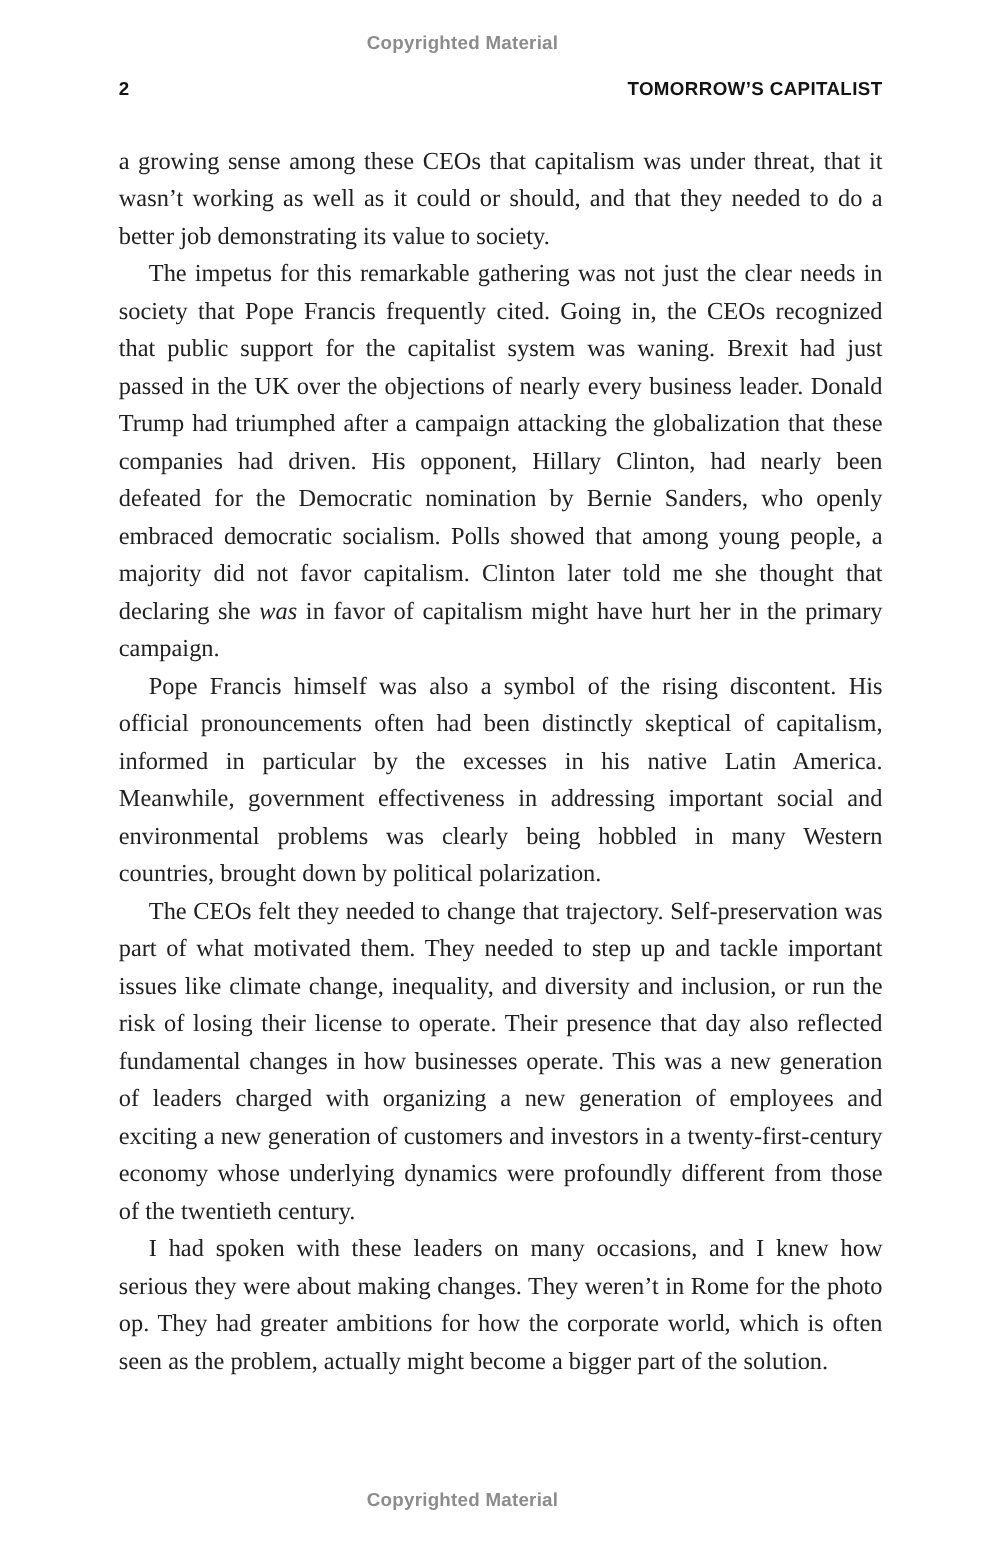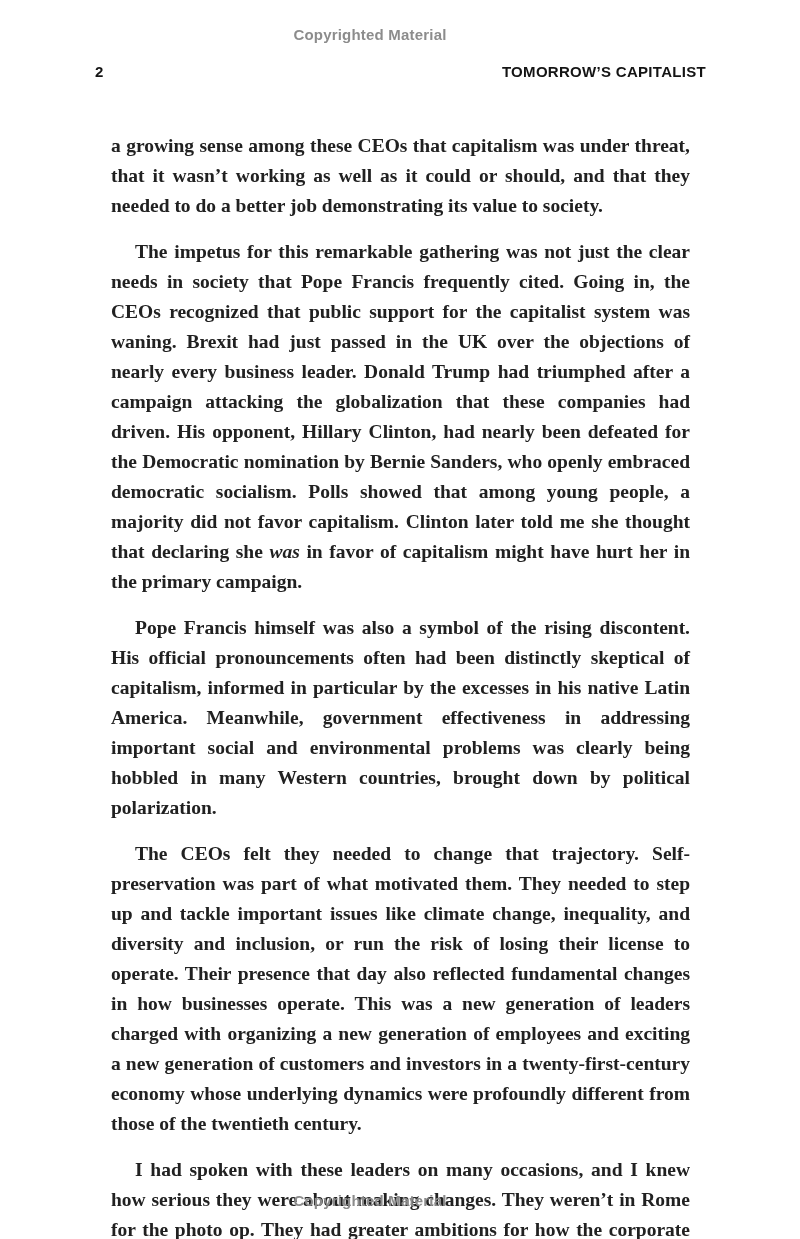--- a/index.html
+++ b/index.html
@@ -42,24 +42,23 @@
     position: absolute;
     top: 115px;
     left: 95px;
     width: 611px;
     font-size: 19.5px;
     line-height: 30px;
     color: #212121;
     text-align: justify;
   }
   .body-text p {
-    margin: 16px;
+    margin: 0;
     padding: 0;
     text-indent: 24px;
-    font-weight: bold;
   }
   .body-text p.no-indent { text-indent: 0; }
   .body-text em { font-style: italic; }
 </style>
 </head>
 <body>
 
 <div>
 
   <div class="copyright-notice copyright-top">Copyrighted Material</div>
@@ -76,19 +75,19 @@
     <p>
       <span>The impetus for this remarkable gathering was not just the clear needs in society that Pope Francis frequently cited. Going in, the CEOs recognized that public support for the capitalist system was waning. Brexit had just passed in the UK over the objections of nearly every business leader. Donald Trump had triumphed after a campaign attacking the globalization that these companies had driven. His opponent, Hillary Clinton, had nearly been defeated for the Democratic nomination by Bernie Sanders, who openly embraced democratic socialism. Polls showed that among young people, a majority did not favor capitalism. Clinton later told me she thought that declaring she </span><em>was</em><span> in favor of capitalism might have hurt her in the primary campaign.</span>
     </p>
     <p>
       <span>Pope Francis himself was also a symbol of the rising discontent. His official pronouncements often had been distinctly skeptical of capitalism, informed in particular by the excesses in his native Latin America. Meanwhile, government effectiveness in addressing important social and environmental problems was clearly being hobbled in many Western countries, brought down by political polarization.</span>
     </p>
     <p>
       <span>The CEOs felt they needed to change that trajectory. Self-preservation was part of what motivated them. They needed to step up and tackle important issues like climate change, inequality, and diversity and inclusion, or run the risk of losing their license to operate. Their presence that day also reflected fundamental changes in how businesses operate. This was a new generation of leaders charged with organizing a new generation of employees and exciting a new generation of customers and investors in a twenty-first-century economy whose underlying dynamics were profoundly different from those of the twentieth century.</span>
     </p>
     <p>
-      <span>I had spoken with these leaders on many occasions, and I knew how serious they were about making changes. They weren’t in Rome for the photo op. They had greater ambitions for how the corporate world, which is often seen as the showed, actually might become a bigger part of the solution.</span>
+      <span>I had spoken with these leaders on many occasions, and I knew how serious they were about making changes. They weren’t in Rome for the photo op. They had greater ambitions for how the corporate world, which is often seen as the problem, actually might become a bigger part of the solution.</span>
     </p>
   </div>
 
   <div class="copyright-notice copyright-bottom">Copyrighted Material</div>
 
 </div>
 
 </body></html>

